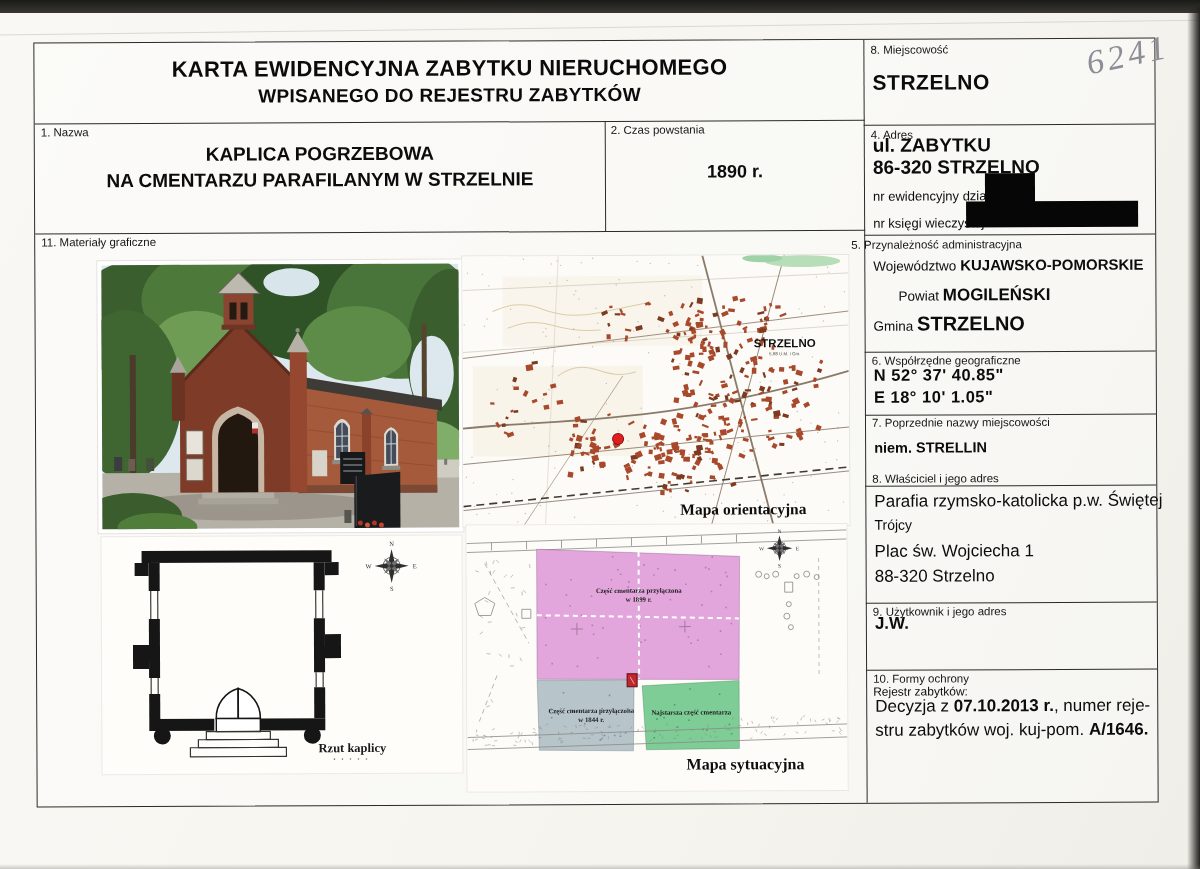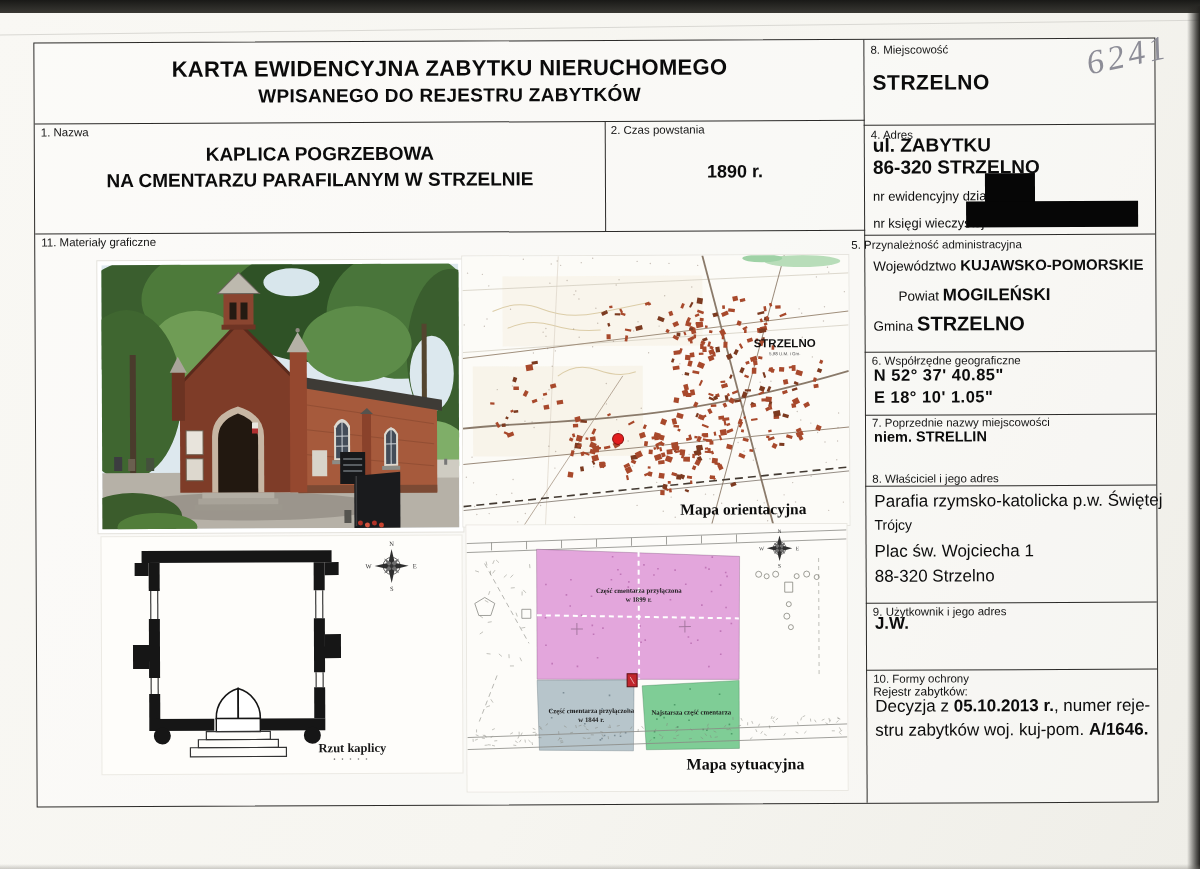--- a/index.html
+++ b/index.html
@@ -92,32 +92,32 @@
     <div class="val lbl-md" style="left:863px;top:246px;font-size:13.5px">
       <span>Powiat </span><span class="b" style="font-size:17px">MOGILEŃSKI</span>
     </div>
     <div class="val lbl-md" style="left:838px;top:273px;font-size:13.5px">
       <span>Gmina </span><span class="b" style="font-size:20px">STRZELNO</span>
     </div>
 
     <div class="val b" style="left:838px;top:326px;font-size:16.5px;letter-spacing:.5px">N 52° 37' 40.85"</div>
     <div class="val b" style="left:838px;top:348px;font-size:16.5px;letter-spacing:.5px">E 18° 10' 1.05"</div>
 
-    <div class="val b" style="left:838px;top:389px;font-size:14.5px">niem. STRELLIN</div>
+    <div class="val b" style="left:838px;top:400px;font-size:14.5px">niem. STRELLIN</div>
 
     <div class="val" style="left:838px;top:452px;font-size:17px">Parafia rzymsko-katolicka p.w. Świętej</div>
     <div class="val" style="left:838px;top:477px;font-size:14px">Trójcy</div>
     <div class="val" style="left:838px;top:502px;font-size:17px">Plac św. Wojciecha 1</div>
     <div class="val" style="left:838px;top:527px;font-size:17px">88-320 Strzelno</div>
 
     <div class="val b" style="left:838px;top:574px;font-size:17px">J.W.</div>
 
     <div class="val" style="left:836px;top:645px;font-size:12px">Rejestr zabytków:</div>
     <div class="val" style="left:838px;top:657px;font-size:17px">
-      <span>Decyzja z </span><span class="b">05.10.2013 r.</span><span>, numer reje-</span>
+      <span>Decyzja z </span><span class="b">07.10.2013 r.</span><span>, numer reje-</span>
     </div>
     <div class="val" style="left:838px;top:681px;font-size:17px">
       <span>stru zabytków woj. kuj-pom. </span><span class="b">A/1646.</span>
     </div>
 
     <div class="panel photo-frame" style="left:62px;top:218px;width:365px;height:272px;box-sizing:border-box">
       <svg width="357" height="264" viewBox="0 0 357 264">
         <rect width="357" height="264" fill="#dde8ee"></rect>
 
         <ellipse cx="45" cy="55" rx="75" ry="62" fill="#3a5e2e"></ellipse>

